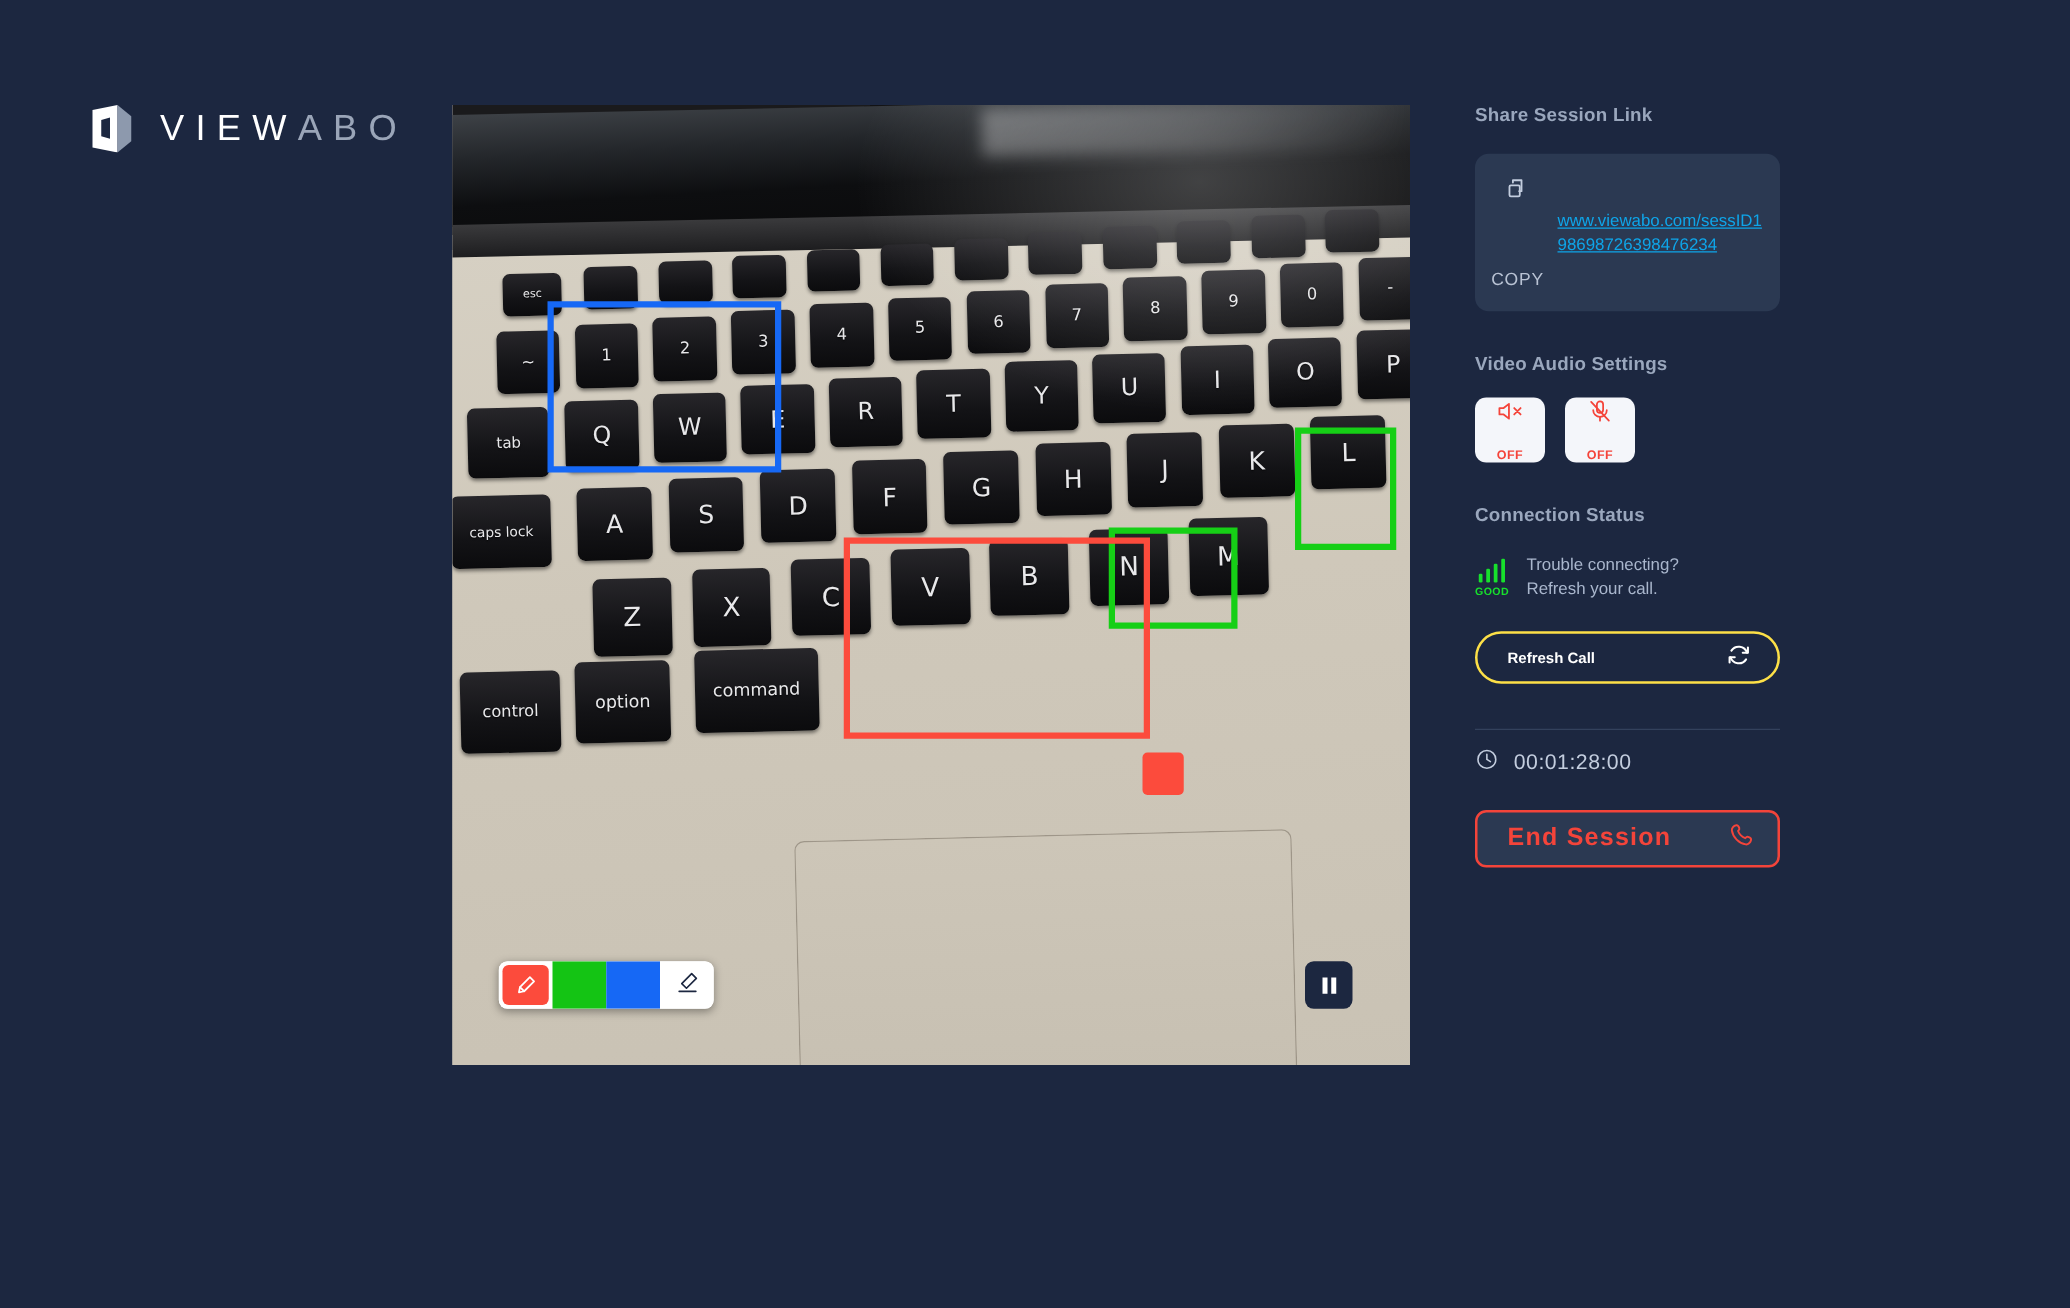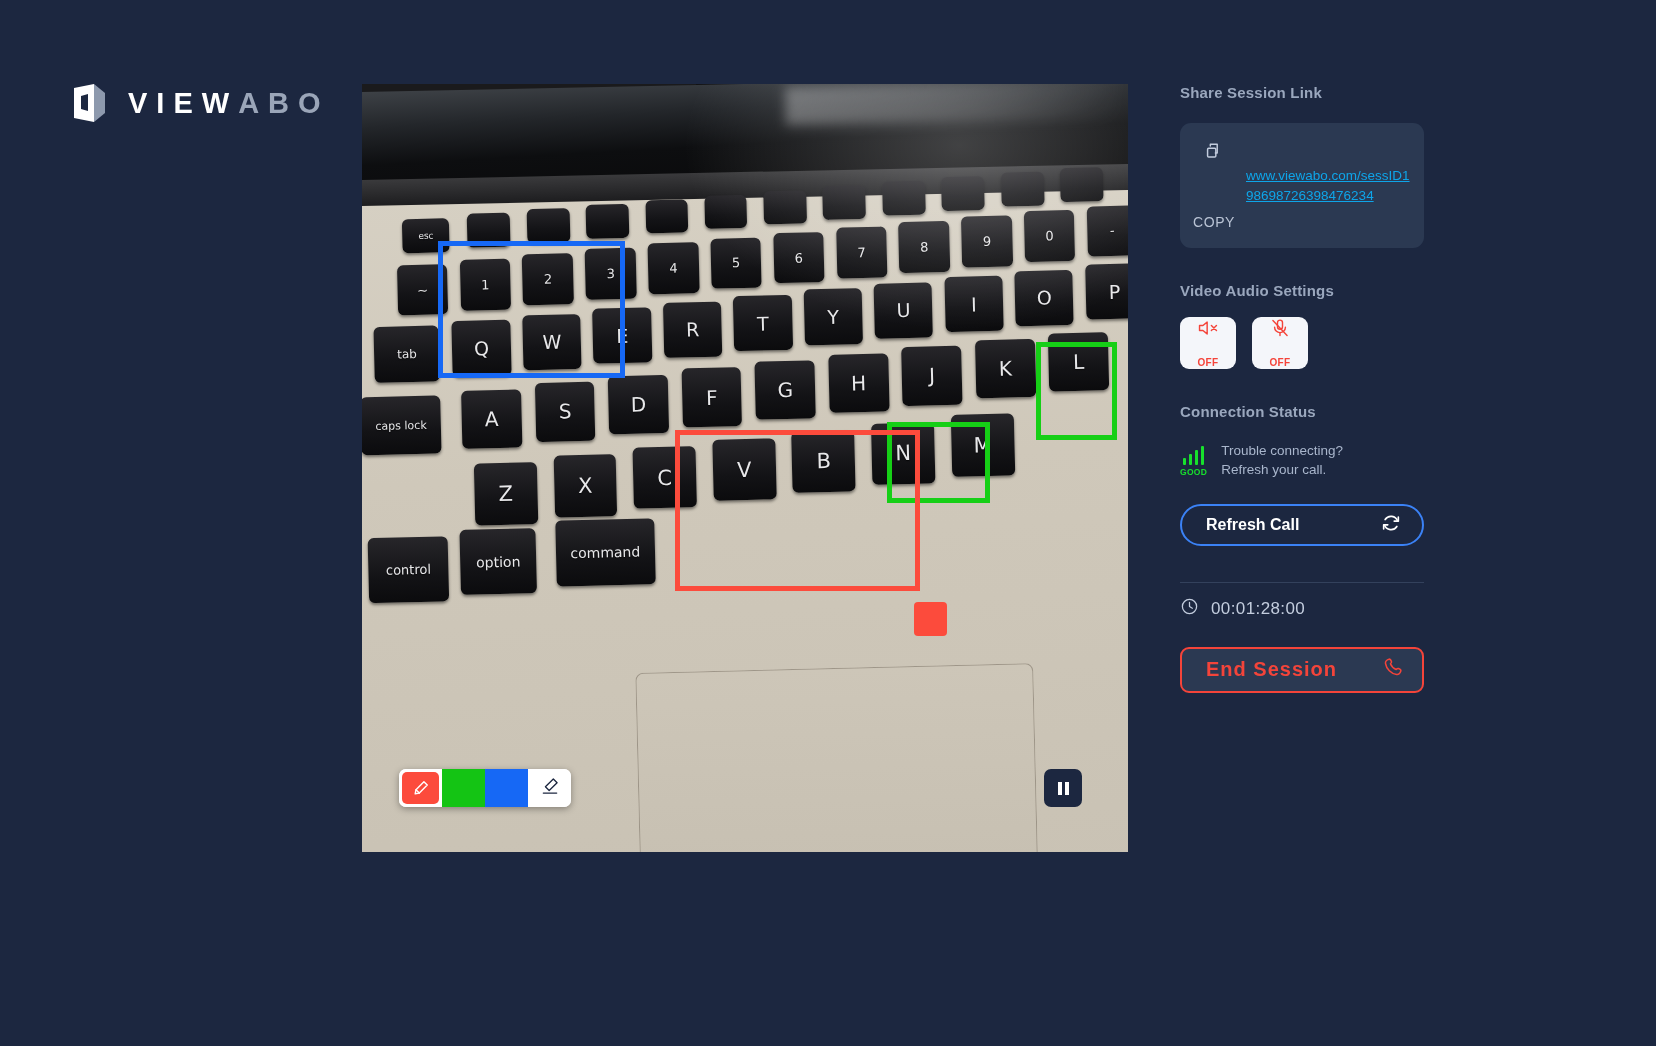--- a/index.html
+++ b/index.html
@@ -17,21 +17,21 @@
 
   
   .logo {
     position: absolute;
     left: 72px; top: 84px;
     display: flex; align-items: center; gap: 22px;
   }
   .logo-mark { width: 34px; height: 38px; display: block; }
   .logo-text {
     font-size: 29px;
-    font-weight: 700;
+    font-weight: 400;
     letter-spacing: 9px;
     display: flex;
   }
   .logo-view { color: #ffffff; }
   .logo-abo { color: #9aa5b8; }
 
   
   .stage {
     position: absolute;
     left: 362px; top: 84px;
@@ -226,27 +226,27 @@
   .sig-label { color: #17e02c; font-size: 8.5px; font-weight: 700; letter-spacing: .3px; }
   .conn-text {
     color: #a9b6cc;
     font-size: 13.5px;
     line-height: 1.4;
   }
 
   .refresh-btn {
     margin-top: 24px;
     height: 42px;
-    border: 2px solid #3b82f6;
+    border: 2px solid #fde047;
     border-radius: 21px;
     background: transparent;
     display: flex; align-items: center; justify-content: space-between;
     padding: 0 20px 0 24px;
     color: #ffffff;
-    font-size: 16px;
+    font-size: 12px;
     font-weight: 700;
     cursor: pointer;
     width: 100%;
   }
   .divider {
     margin-top: 36px;
     height: 1px;
     background: #33415c;
   }
   .timer-row {

